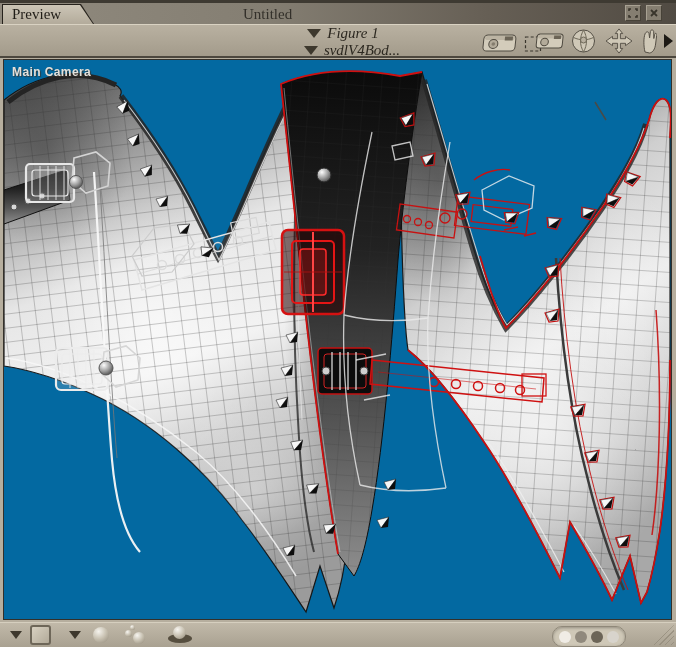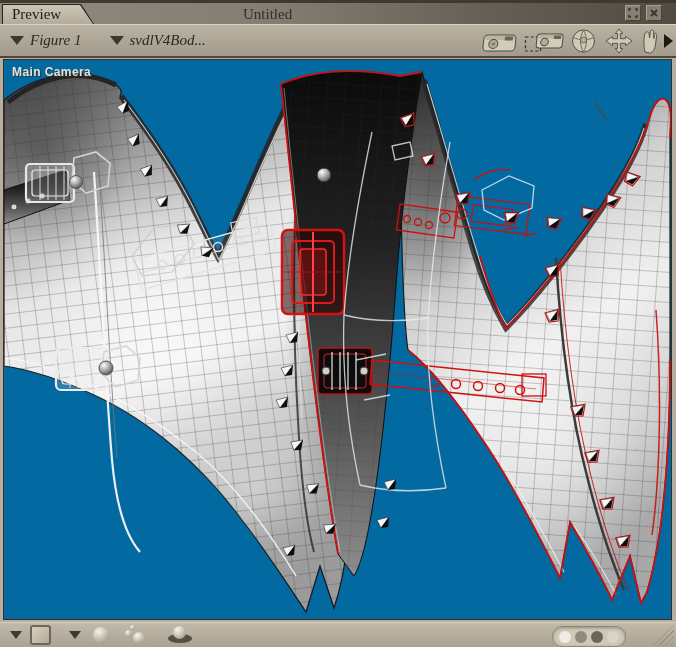--- a/index.html
+++ b/index.html
@@ -29,21 +29,21 @@
   .win-btns{position:absolute;right:14px;top:2px;display:flex;gap:5px;}
   .win-btn{width:14px;height:14px;background:#857e71;
     border-top:1px solid #a8a193;border-left:1px solid #a8a193;
     border-right:1px solid #474238;border-bottom:1px solid #474238;
     display:flex;align-items:center;justify-content:center;cursor:pointer;}
 
   
   .toolbar{position:relative;height:34px;box-sizing:border-box;
     background:linear-gradient(#b9b1a1,#a39b8b);
     border-top:1px solid #d9d2c2;border-bottom:2px solid #4c473e;
-    display:flex;align-items:center;}
+    display:flex;align-items:center;flex-direction:column;}
   .menu-ctl{display:flex;align-items:center;gap:6px;margin-left:10px;cursor:pointer;}
   .menu-ctl .tri{width:0;height:0;border-left:7px solid transparent;
     border-right:7px solid transparent;border-top:9px solid #3d382d;}
   .menu-ctl .lbl{font:italic 15px "Liberation Serif",serif;color:#2c2820;}
   .menu-ctl.actor{margin-left:28px;}
   .tool-icons{position:absolute;right:2px;top:0;height:100%;display:flex;
     align-items:center;gap:6px;}
   .ticon{display:flex;align-items:center;cursor:pointer;}
 
   

